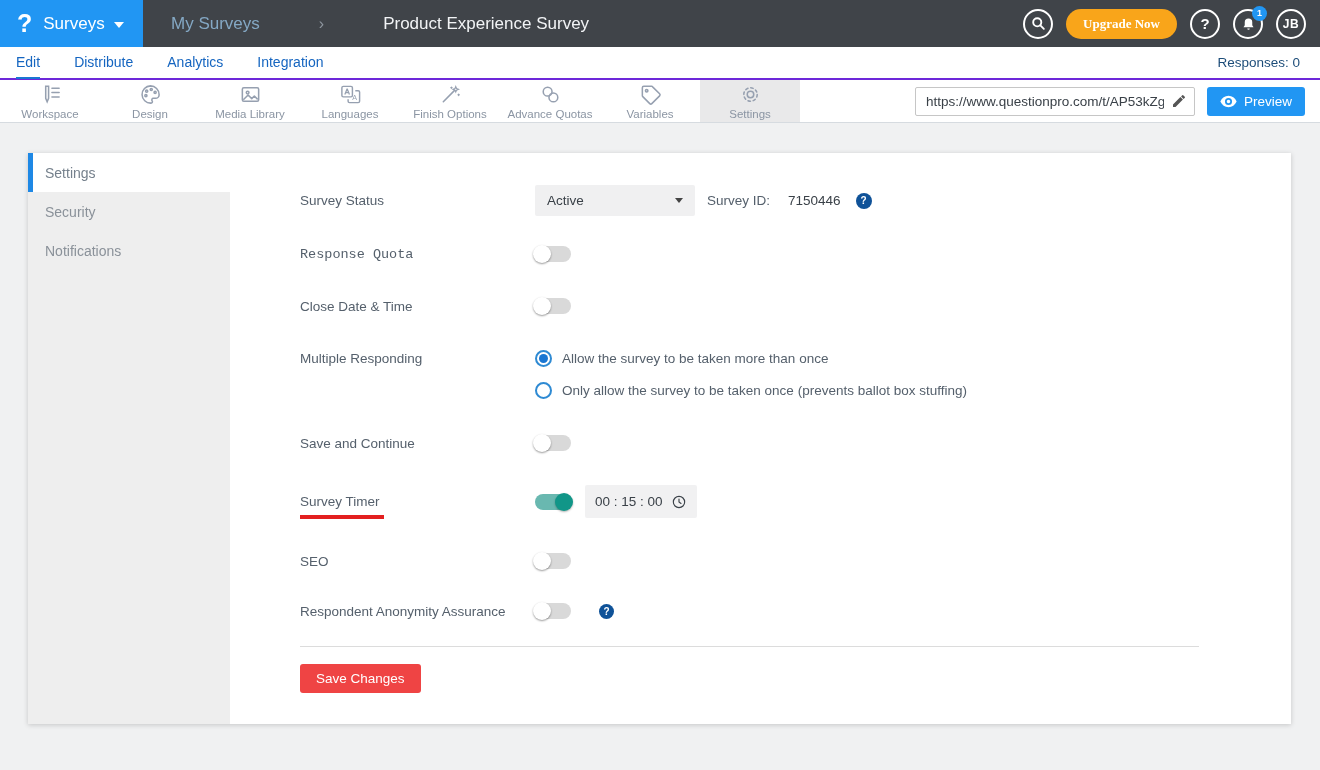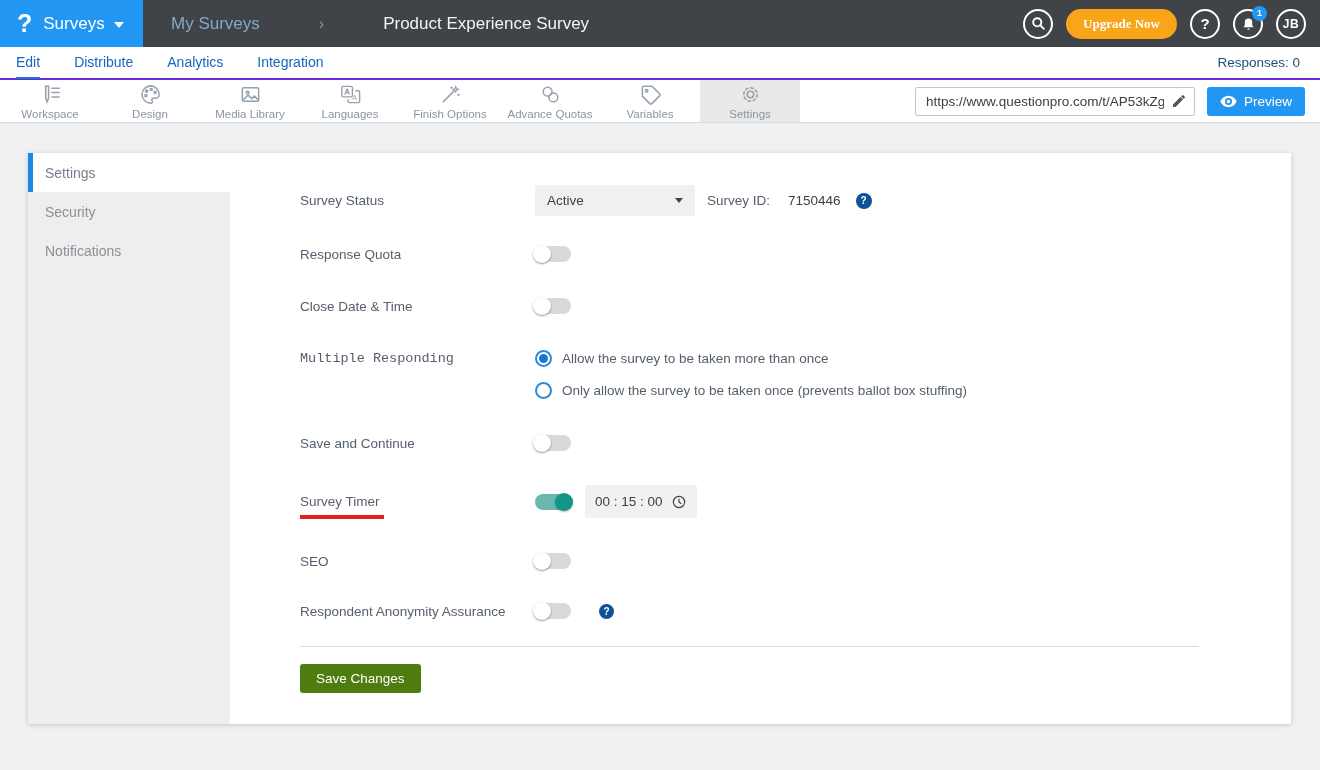--- a/index.html
+++ b/index.html
@@ -71,21 +71,21 @@
   .radio-circ.sel::after { content:""; width:9px; height:9px; border-radius:50%; background:#1976d2; }
   .radio-txt { margin-left:10px; font-size:13.5px; color:#55606c; }
 
   
   .label-underlined { position:relative; }
   .red-underline { position:absolute; left:0; top:21px; width:84px; height:4px; background:#e31f1f; }
   .time-box { width:112px; height:33px; background:#f1f1f2; border-radius:2px; display:flex; align-items:center; padding:0 10px; margin-left:14px; font-size:13.5px; color:#3a4148; cursor:pointer; }
   .time-box .clock { margin-left:auto; }
 
   .divider { height:1px; background:#dcdcdc; margin:27px 92px 0 0; }
-  .save-btn { margin-top:17px; height:29px; background:#4d7c0f; border:none; border-radius:3px; color:#fff; font-size:13.5px; padding:0 16px; cursor:pointer; font-family:inherit; }
+  .save-btn { margin-top:17px; height:29px; background:#ef4444; border:none; border-radius:3px; color:#fff; font-size:13.5px; padding:0 16px; cursor:pointer; font-family:inherit; }
 
   svg { display:block; }
 </style>
 </head>
 <body>
 
 <div class="topbar">
   <div class="logo-block">
     <span class="logo-q">?</span>
     <span class="logo-label">Surveys</span>
@@ -256,38 +256,38 @@
       <div class="dropdown">
         <span>Active</span>
         <span class="dd-caret"></span>
       </div>
       <span class="sid-label">Survey ID:</span>
       <span class="sid-value">7150446</span>
       <span class="help-dot">?</span>
     </div>
 
     
-    <div class="form-row" style="margin-top:30px;">
+    <div class="form-row" style="margin-top:30px;font-family:Liberation Mono, monospace;">
       <div class="f-label">Response Quota</div>
       <div class="switch">
           <div class="knob"></div>
         </div>
     </div>
 
     
     <div class="form-row" style="margin-top:36px;">
       <div class="f-label">Close Date &amp; Time</div>
       <div class="switch">
           <div class="knob"></div>
         </div>
     </div>
 
     
     <div class="form-row" style="margin-top:36px; align-items:flex-start;">
-      <div class="f-label" style="padding-top:1px;font-family:Liberation Mono, monospace;">Multiple Responding</div>
+      <div class="f-label" style="padding-top:1px;">Multiple Responding</div>
       <div class="radio-group">
         <div class="radio-opt">
           <span class="radio-circ sel"></span>
           <span class="radio-txt">Allow the survey to be taken more than once</span>
         </div>
         <div class="radio-opt">
           <span class="radio-circ"></span>
           <span class="radio-txt">Only allow the survey to be taken once (prevents ballot box stuffing)</span>
         </div>
       </div>

